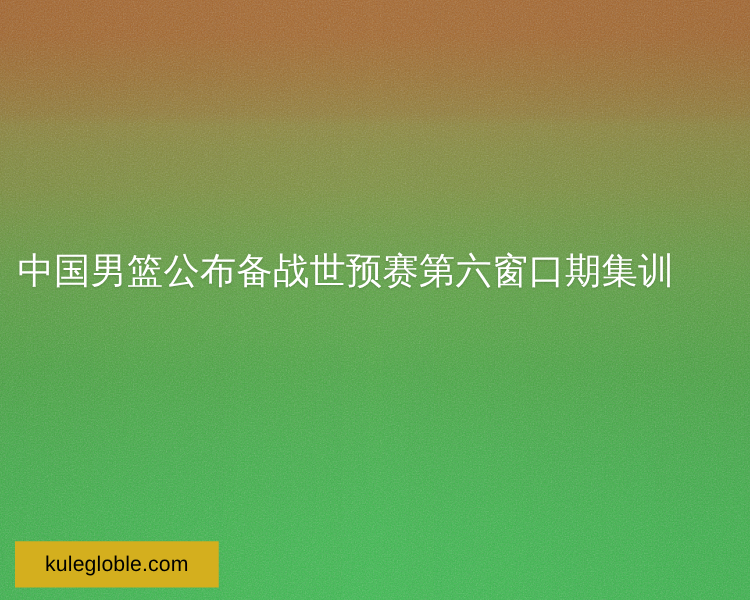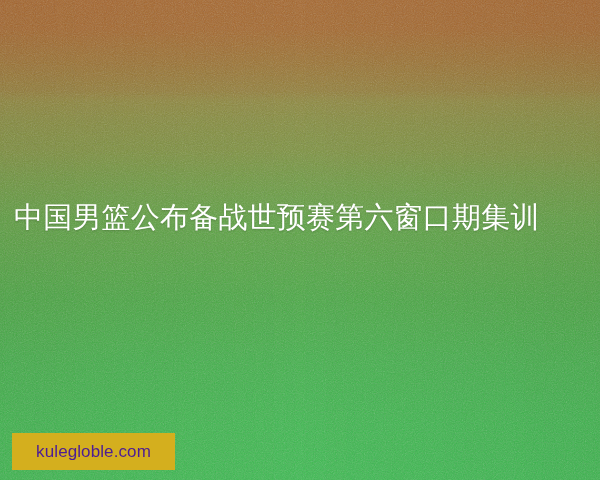--- a/index.html
+++ b/index.html
@@ -95,21 +95,21 @@
     left: 12px;
     top: 433px;
     width: 163px;
     height: 37px;
     background: #d4af1e;
     display: flex;
     align-items: center;
     justify-content: center;
   }
   .watermark-text {
-    color: #4c1d95;
+    color: #000000;
     font-size: 17px;
     font-weight: 400;
     letter-spacing: 0.1px;
     line-height: 1;
   }
 </style>
 </head>
 <body>
 
 <div id="canvas">

